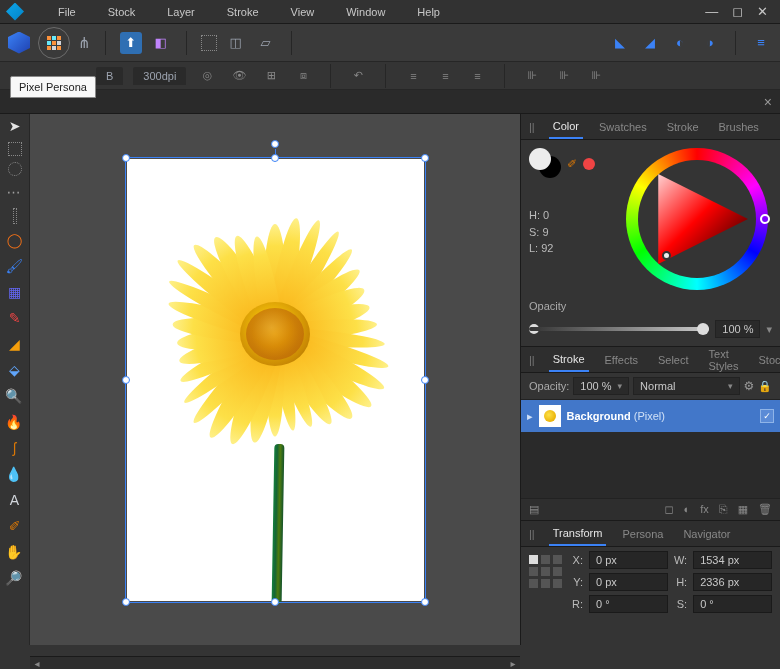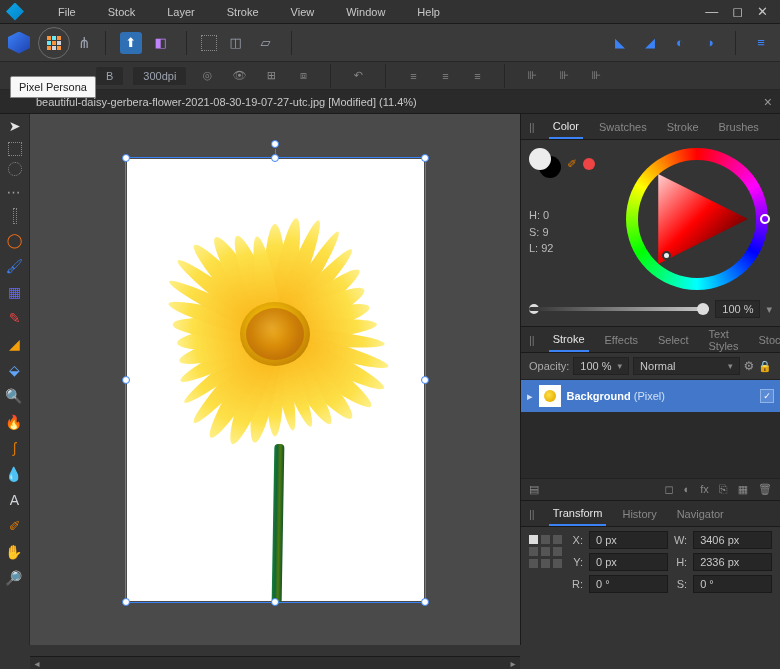--- a/index.html
+++ b/index.html
@@ -170,21 +170,20 @@
   <div class="tb2-btn">≡</div>
   <div class="tb2-btn">≡</div>
   <div class="tb2-btn">≡</div>
   <span class="sep"></span>
   <div class="tb2-btn">⊪</div>
   <div class="tb2-btn">⊪</div>
   <div class="tb2-btn">⊪</div>
 </div>
 
 <div class="doc-head">
-  <span>beautiful-daisy-gerbera-flower-2021-08-30-19-07-27-utc.jpg [Modified] (11.4%)</span>
   <span class="close">×</span>
 </div>
 
 <div class="main">
   <div class="ltools">
     <div class="t arrow">➤</div>
     <div class="t dotted"></div>
     <div class="t dotted-c"></div>
     <div class="t dots-h">⋯</div>
     <div class="t" style="border:1px dotted #888;width:4px;height:16px"></div>
@@ -286,20 +285,23 @@
       </div>
       <div class="wheel">
         <div class="ring"></div>
           <div class="ring-mask"></div>
           <div class="tri"></div>
         <div class="hue-ind"></div>
           <div class="tri-ind"></div>
       </div>
     </div>
     <div class="opacity-row">
+      <span class="lbl">Opacity</span>
+    </div>
+    <div class="opacity-row">
       <div class="slider">
         <div class="knob left"></div>
           <div class="track"></div>
           <div class="knob"></div>
       </div>
       <div class="valbox">100 %</div>
       <span style="color:#888">▾</span>
     </div>
 
     <div class="layers-area">
@@ -341,41 +343,41 @@
           <span>◐</span>
           <span>fx</span>
           <span>⎘</span>
           <span>▦</span>
           <span>🗑</span>
         </span>
       </div>
       <div class="ptabs">
         <span class="hh">||</span>
         <span class="pt active">Transform</span>
-        <span class="pt">History</span>
+        <span class="pt">Persona</span>
         <span class="pt">Navigator</span>
       </div>
       <div class="trans-area">
         <div class="anchor-row">
           <div class="anchor">
             <i class="on"></i>
               <i></i>
               <i></i>
               <i></i>
               <i></i>
               <i></i>
               <i></i>
               <i></i>
               <i></i>
           </div>
           <div class="fields">
             <span class="fl">X:</span>
             <span class="fv">0 px</span>
             <span class="fl">W:</span>
-            <span class="fv">3406 px</span>
+            <span class="fv">1534 px</span>
             <span class="fl">Y:</span>
             <span class="fv">0 px</span>
             <span class="fl">H:</span>
             <span class="fv">2336 px</span>
             <span class="fl">R:</span>
             <span class="fv">0 °</span>
             <span class="fl">S:</span>
             <span class="fv">0 °</span>
           </div>
         </div>

